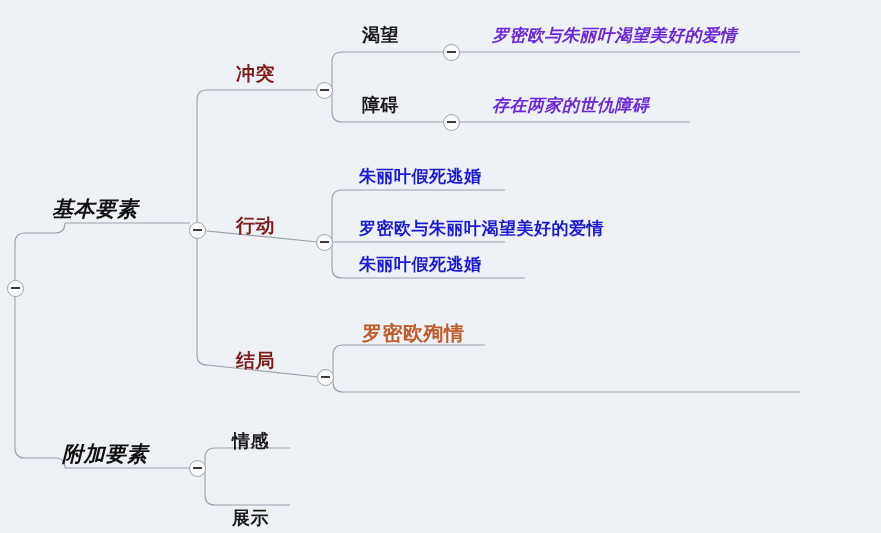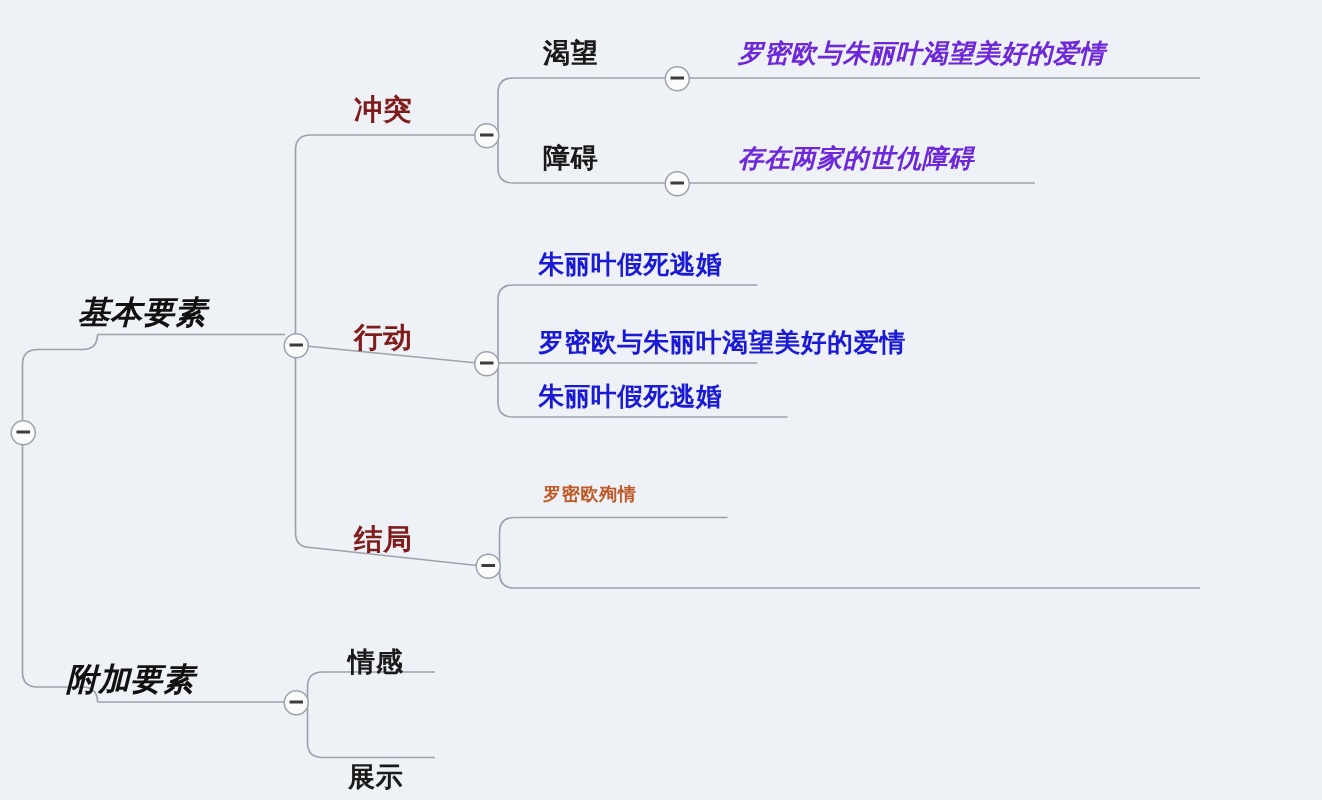--- a/index.html
+++ b/index.html
@@ -54,21 +54,21 @@
   .leaf-orange {
     font-size: 17px;
     color: #6d28d9;
     font-style: italic;
   }
   .leaf-blue {
     font-size: 17px;
     color: #1a1ad6;
   }
   .leaf-rust {
-    font-size: 12px;
+    font-size: 20px;
     color: #c05a28;
   }
   .toggle {
     position: absolute;
     width: 17px;
     height: 17px;
     margin-left: -8.5px;
     margin-top: -8.5px;
     border: 1.1px solid #9aa3ad;
     border-radius: 50%;
@@ -129,21 +129,21 @@
 
     <path d="M 205 468 L 205 458 Q 205 448 215 448 L 290 448"></path>
     <path d="M 205 468 L 205 495 Q 205 505 215 505 L 290 505"></path>
 
     <path d="M 459 52 L 800 52"></path>
     <path d="M 459 122 L 690 122"></path>
   </svg>
 
   <div class="node-label lvl-root" style="left:52px; top:198px;">基本要素</div>
 
-  <div class="node-label lvl-root" style="left:44px; top:443px;">附加要素</div>
+  <div class="node-label lvl-root" style="left:62px; top:443px;">附加要素</div>
 
   <div class="node-label lvl-branch" style="left:236px; top:64px;">冲突</div>
 
   <div class="node-label lvl-branch" style="left:236px; top:216px;">行动</div>
 
   <div class="node-label lvl-branch" style="left:236px; top:351px;">结局</div>
 
   <div class="node-label lvl-sub" style="left:362px; top:26px;">渴望</div>
 
   <div class="node-label lvl-sub" style="left:362px; top:96px;">障碍</div>

